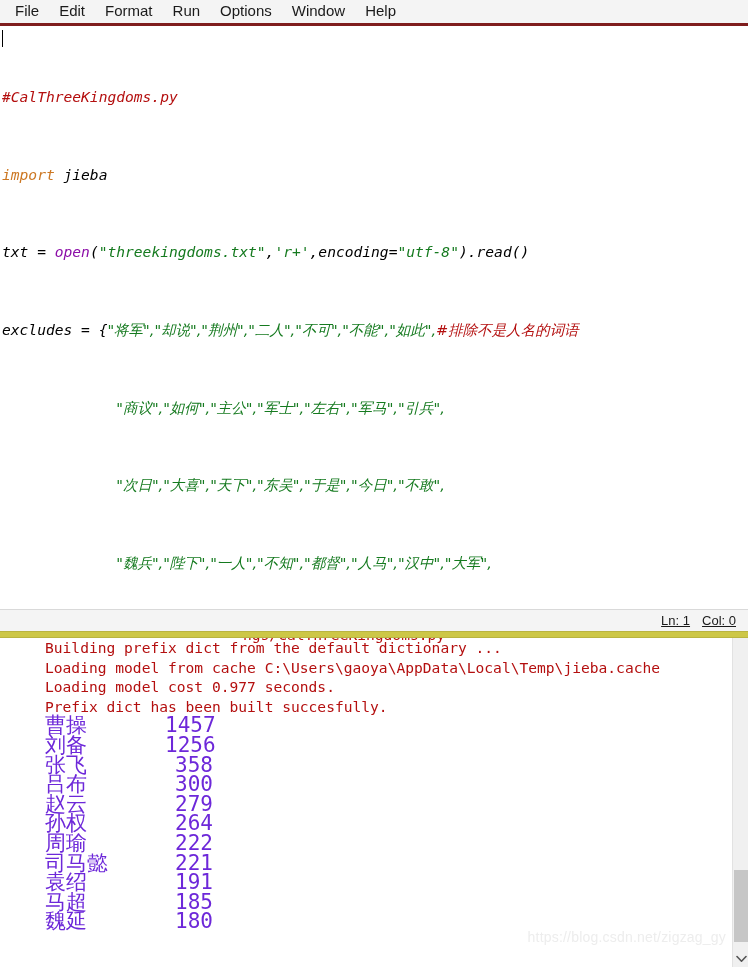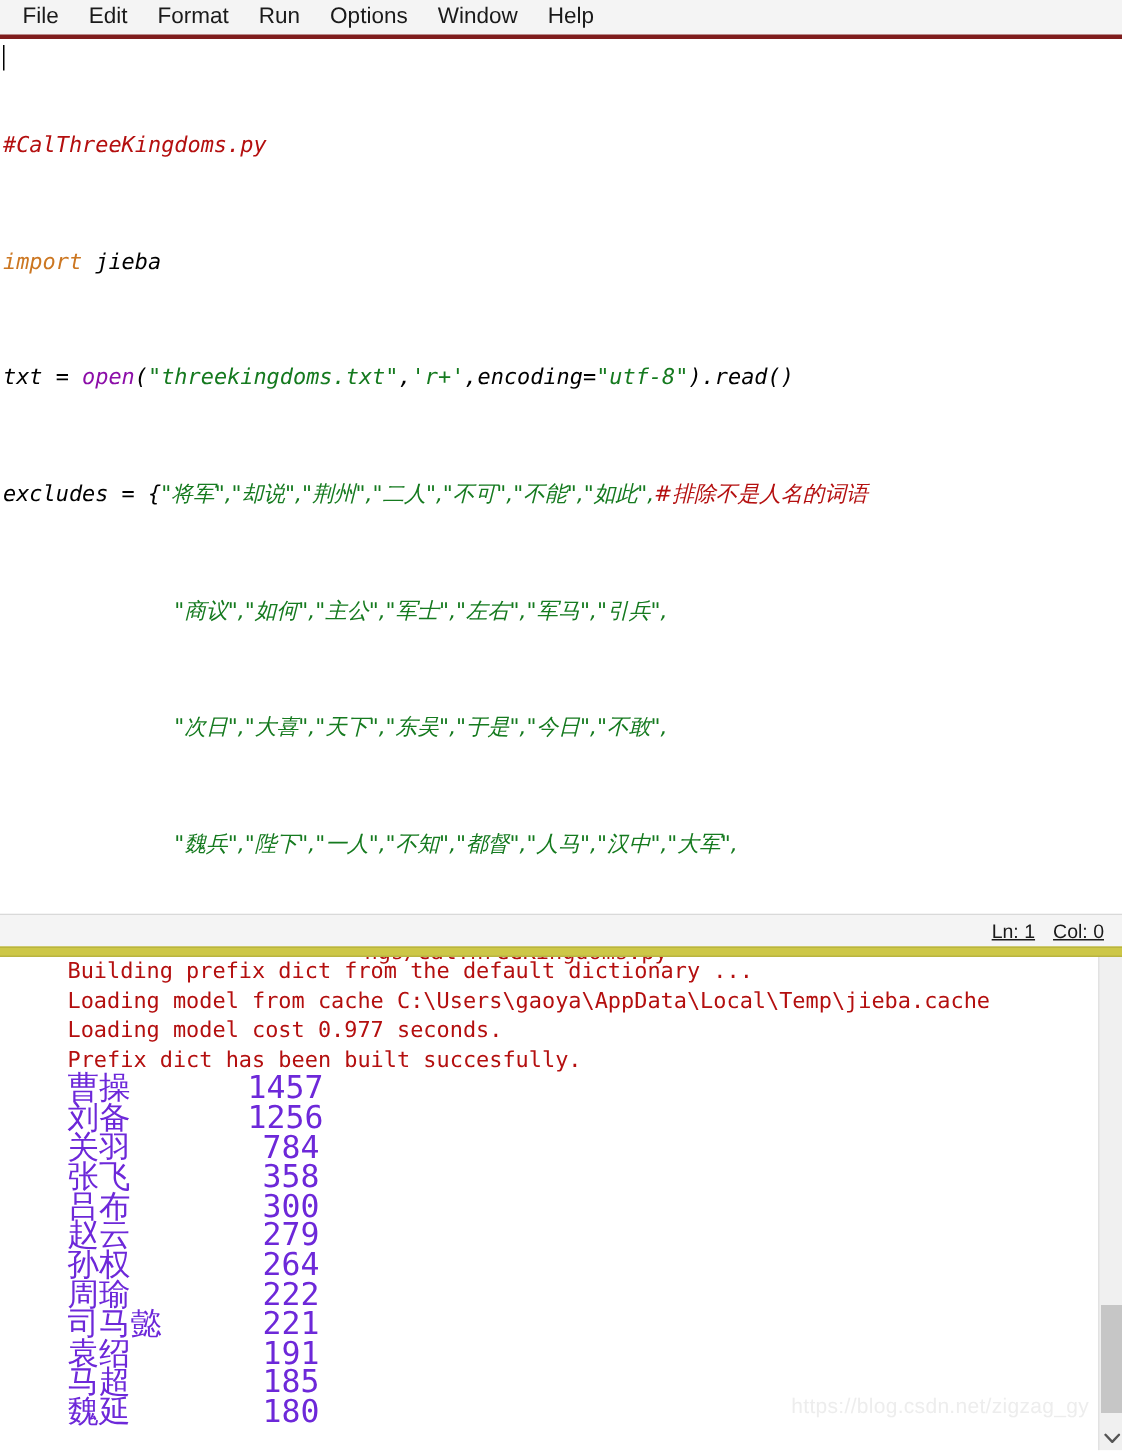--- a/index.html
+++ b/index.html
@@ -278,21 +278,20 @@
     <div class="shell">
       <div class="clipped-line">ngs/CalThreeKingdoms.py</div>
 
       <div class="sh-line sh-err">Building prefix dict from the default dictionary ...</div>
       <div class="sh-line sh-err">Loading model from cache C:\Users\gaoya\AppData\Local\Temp\jieba.cache</div>
       <div class="sh-line sh-err">Loading model cost 0.977 seconds.</div>
       <div class="sh-line sh-err">Prefix dict has been built succesfully.</div>
 
       <div class="out-row"><span class="out-name">曹操</span><span class="out-count">1457</span></div>
       <div class="out-row"><span class="out-name">刘备</span><span class="out-count">1256</span></div>
-      <div class="out-row"><span class="out-name">关羽</span><span class="out-count">784</span></div>
       <div class="out-row"><span class="out-name">张飞</span><span class="out-count">358</span></div>
       <div class="out-row"><span class="out-name">吕布</span><span class="out-count">300</span></div>
       <div class="out-row"><span class="out-name">赵云</span><span class="out-count">279</span></div>
       <div class="out-row"><span class="out-name">孙权</span><span class="out-count">264</span></div>
       <div class="out-row"><span class="out-name">周瑜</span><span class="out-count">222</span></div>
       <div class="out-row"><span class="out-name">司马懿</span><span class="out-count">221</span></div>
       <div class="out-row"><span class="out-name">袁绍</span><span class="out-count">191</span></div>
       <div class="out-row"><span class="out-name">马超</span><span class="out-count">185</span></div>
       <div class="out-row"><span class="out-name">魏延</span><span class="out-count">180</span></div>
 

